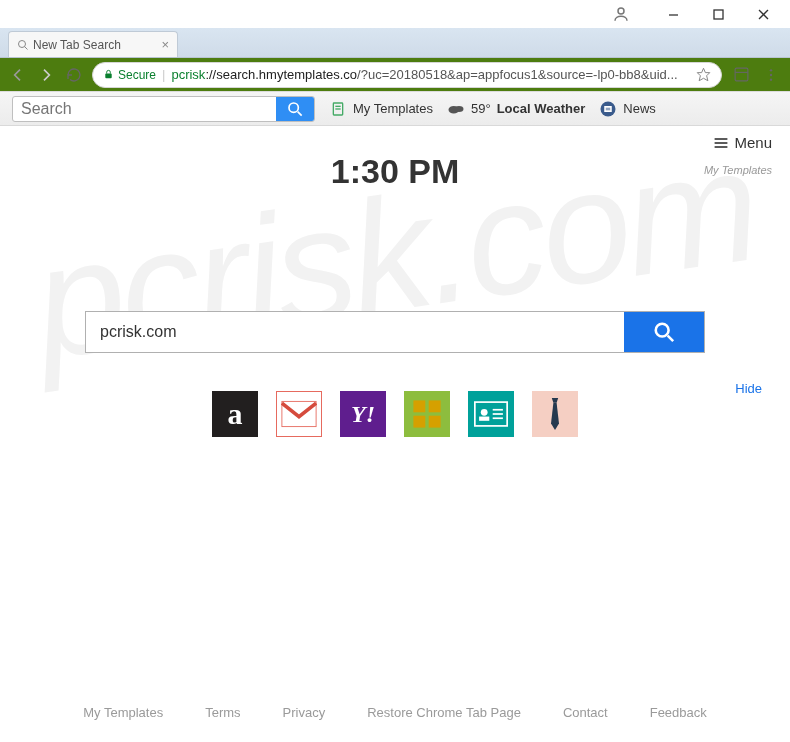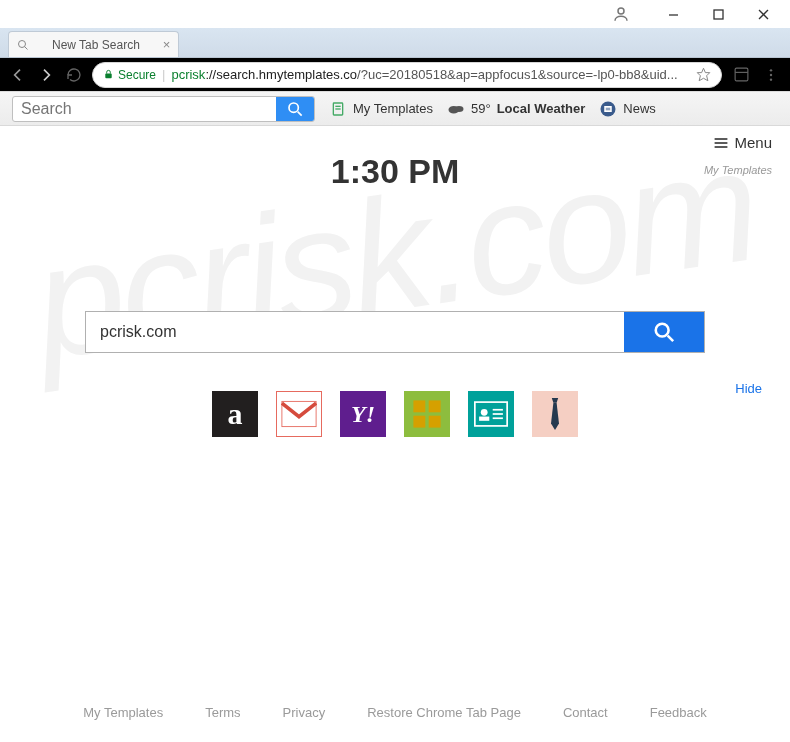--- a/index.html
+++ b/index.html
@@ -5,25 +5,25 @@
 * { margin: 0; padding: 0; box-sizing: border-box; font-family: "Segoe UI", Arial, sans-serif; }
 body { width: 790px; height: 742px; background: #fff; position: relative; overflow: hidden; }
 
 
 .titlebar { height: 28px; background: #fff; display: flex; justify-content: flex-end; align-items: center; padding-right: 4px; }
 .titlebar .winbtn { width: 45px; height: 28px; display: flex; align-items: center; justify-content: center; color: #333; font-size: 13px; }
 .titlebar .avatar-icon { margin-right: 20px; width: 20px; height: 20px; display:flex; align-items:center; justify-content:center; }
 
 
 .tabstrip { height: 30px; background: linear-gradient(#d9e5f1, #cfdbe8); display: flex; align-items: flex-end; padding-left: 8px; border-bottom:1px solid #b8c4d1; }
-.tab { background: #f7f7f7; height: 26px; min-width: 170px; border-radius: 4px 4px 0 0; display: flex; align-items: center; padding: 0 8px; font-size: 12px; color: #555; gap: 23px; border:1px solid #bfcad6; border-bottom:none;}
+.tab { background: #f7f7f7; height: 26px; min-width: 170px; border-radius: 4px 4px 0 0; display: flex; align-items: center; padding: 0 8px; font-size: 12px; color: #555; gap: 4px; border:1px solid #bfcad6; border-bottom:none;}
 .tab .tab-close { margin-left: auto; font-size: 13px; color: #888; }
 
 
-.addrrow { height: 34px; background: #000000; display: flex; align-items: center; padding: 0 8px; gap: 8px; border-bottom: 1px solid #dcdcdc; }
+.addrrow { height: 34px; background: #4d7c0f; display: flex; align-items: center; padding: 0 8px; gap: 8px; border-bottom: 1px solid #dcdcdc; }
 .addrrow .navbtn { width: 20px; display:flex; justify-content:center; color:#888;}
 .addrbox { flex: 1; height: 26px; background: #fff; border: 1px solid #d6d6d6; border-radius: 13px; display: flex; align-items: center; padding: 0 10px; font-size: 13px; color: #333; gap: 6px; overflow:hidden;}
 .addrbox .secure { color: #0a7f2e; font-size: 12px; display:flex; align-items:center; gap:4px;}
 .addrbox .url { color: #555; white-space: nowrap; overflow: hidden; text-overflow: ellipsis; flex:1;}
 .addrbox .url .https { color:#0a7f2e; }
 .addrbox .url .host { color:#222; }
 .addrrow .righticon { width:22px; display:flex; justify-content:center; color:#666;}
 
 
 .toolbar { height: 34px; background: linear-gradient(#f5f5f5,#ececec); border-bottom: 1px solid #d9d9d9; display: flex; align-items: center; padding: 0 12px; gap: 14px; font-size: 13px; color: #333; }

